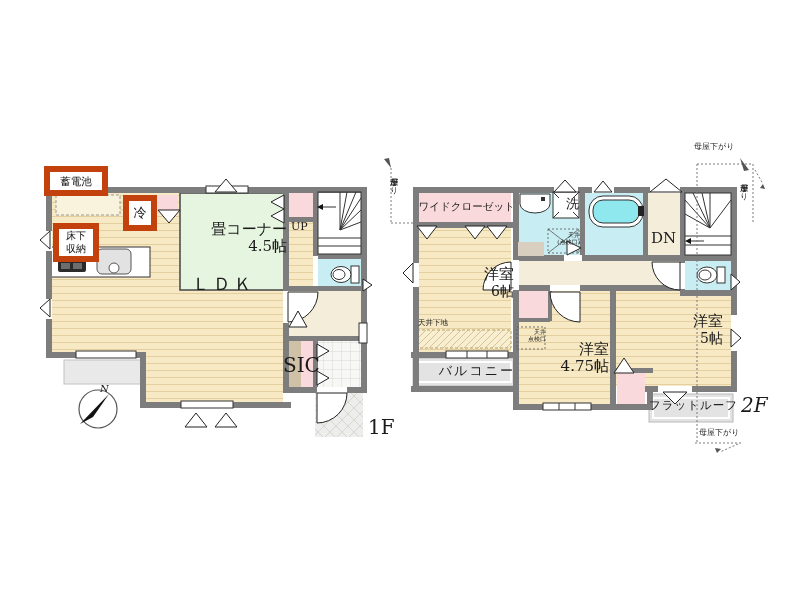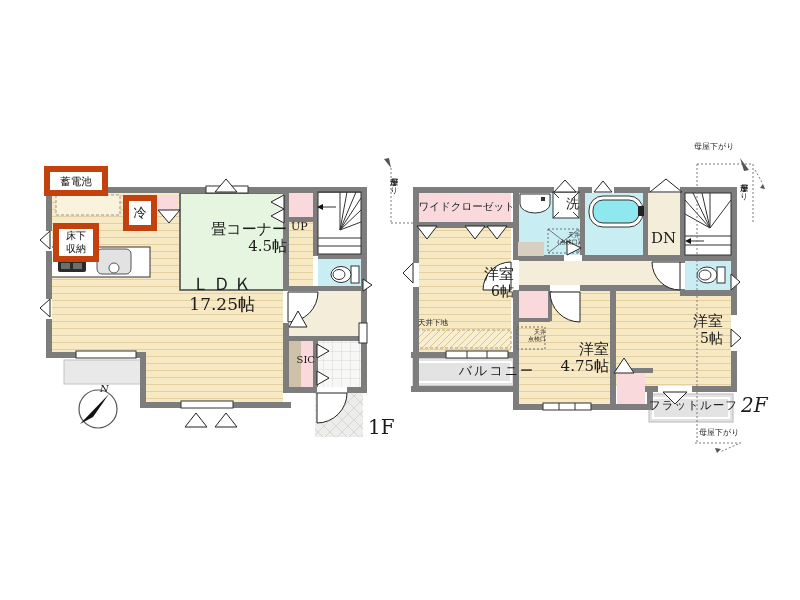--- a/index.html
+++ b/index.html
@@ -311,39 +311,38 @@
       <span class="blk">床下</span>
       <span class="blk">収納</span>
     </div>
 <div class="lbl ctr" style="left:180px;top:221px;width:107px;font-size:15px;">
       <span class="blk">畳コーナー</span>
       <span class="blk">4.5帖</span>
     </div>
 <div class="lbl" style="left:291px;top:221px;font-size:11px;">UP</div>
 <div class="lbl ctr" style="left:135px;top:274px;width:120px;font-size:18px;letter-spacing:3px;">
       <span class="blk">ＬＤＫ</span>
-      <span class="blk" style="font-size:17px;letter-spacing:0;">17.25帖</span>
-    </div>
-<div class="lbl ctr" style="left:283px;top:354px;width:32px;font-size:10px;">SIC</div>
+    </div>
+<div class="lbl ctr" style="left:283px;top:354px;width:32px;font-size:20px;">SIC</div>
 <div class="lbl" style="left:100px;top:383px;font-size:10px;font-style:italic;">N</div>
 <div class="lbl" style="left:368px;top:416px;font-size:20px;">1F</div>
 
 <div class="lbl ctr" style="left:415px;top:200px;width:100px;font-size:10.5px;">ワイドクローゼット</div>
 <div class="lbl ctr" style="left:553px;top:197px;width:26px;font-size:13px;">洗</div>
 <div class="lbl ctr tiny" style="left:547px;top:232px;width:33px;">
       <span class="blk">天井</span>
       <span class="blk">(点検口)</span>
     </div>
 <div class="lbl" style="left:651px;top:230px;font-size:15px;">DN</div>
 <div class="lbl ctr" style="left:414px;top:266px;width:100px;font-size:15px;">
       <span class="blk">洋室</span>
       <span class="blk" style="font-size:14px;">6帖</span>
     </div>
 <div class="lbl" style="left:418px;top:319px;font-size:7.5px;">天井下地</div>
-<div class="lbl ctr" style="left:413px;top:364px;width:102px;font-size:13px;letter-spacing:2px;padding-left:20px;">バルコニー</div>
+<div class="lbl ctr" style="left:413px;top:364px;width:102px;font-size:13px;letter-spacing:2px;">バルコニー</div>
 <div class="lbl ctr tiny" style="left:516px;top:329px;width:30px;">
       <span class="blk">天井</span>
       <span class="blk">点検口</span>
     </div>
 <div class="lbl ctr" style="left:517px;top:341px;width:92px;font-size:15px;">
       <span class="blk">洋室</span>
       <span class="blk">4.75帖</span>
     </div>
 <div class="lbl ctr" style="left:623px;top:313px;width:100px;font-size:15px;">
       <span class="blk">洋室</span>

